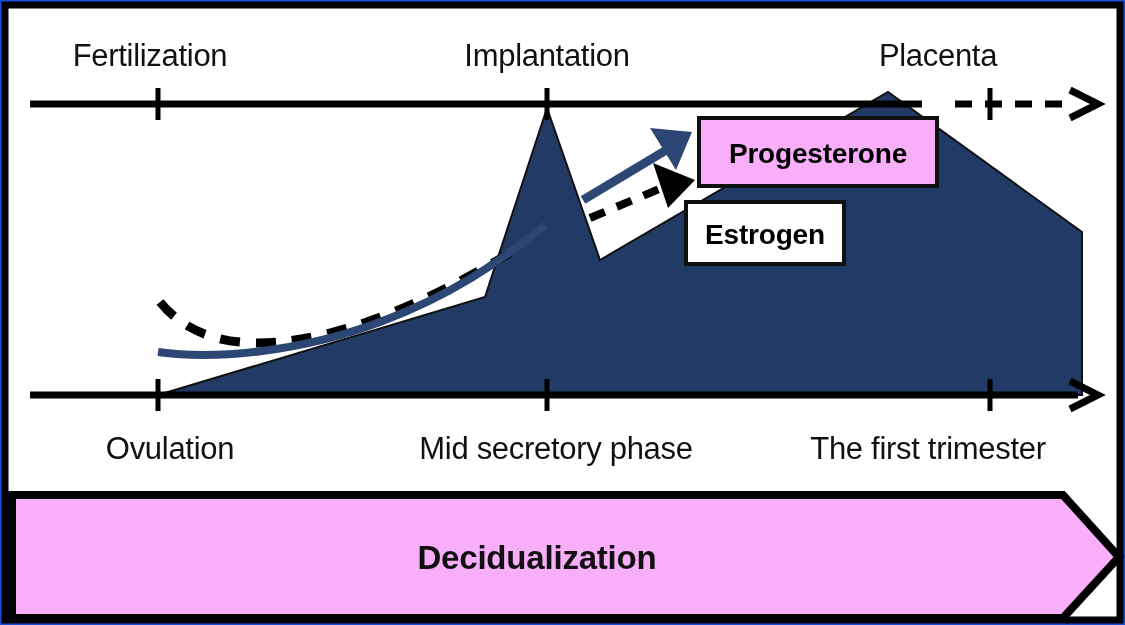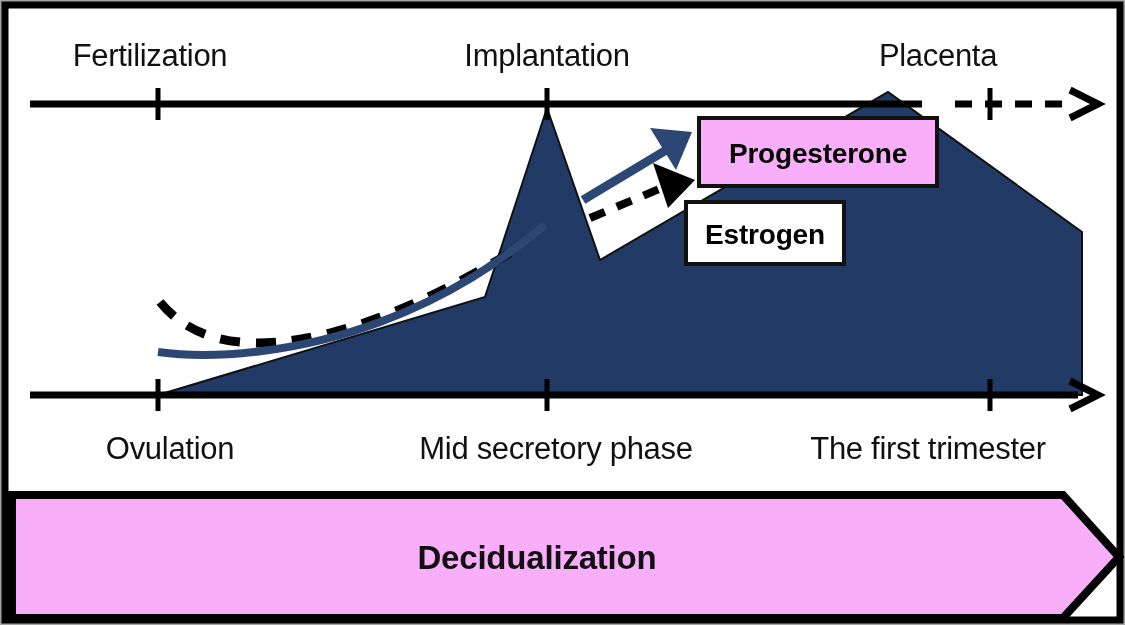--- a/index.html
+++ b/index.html
@@ -8,21 +8,21 @@
     padding: 0;
     background: #ffffff;
   }
   body {
     font-family: "Liberation Sans", "DejaVu Sans", sans-serif;
   }
   #stage {
     position: relative;
     width: 1125px;
     height: 625px;
-    background: #a3a3a3;
+    background: #1d4ed8;
     overflow: hidden;
   }
   #figure {
     position: absolute;
     left: 0;
     top: 0;
     width: 1125px;
     height: 625px;
   }
   .top-label {

